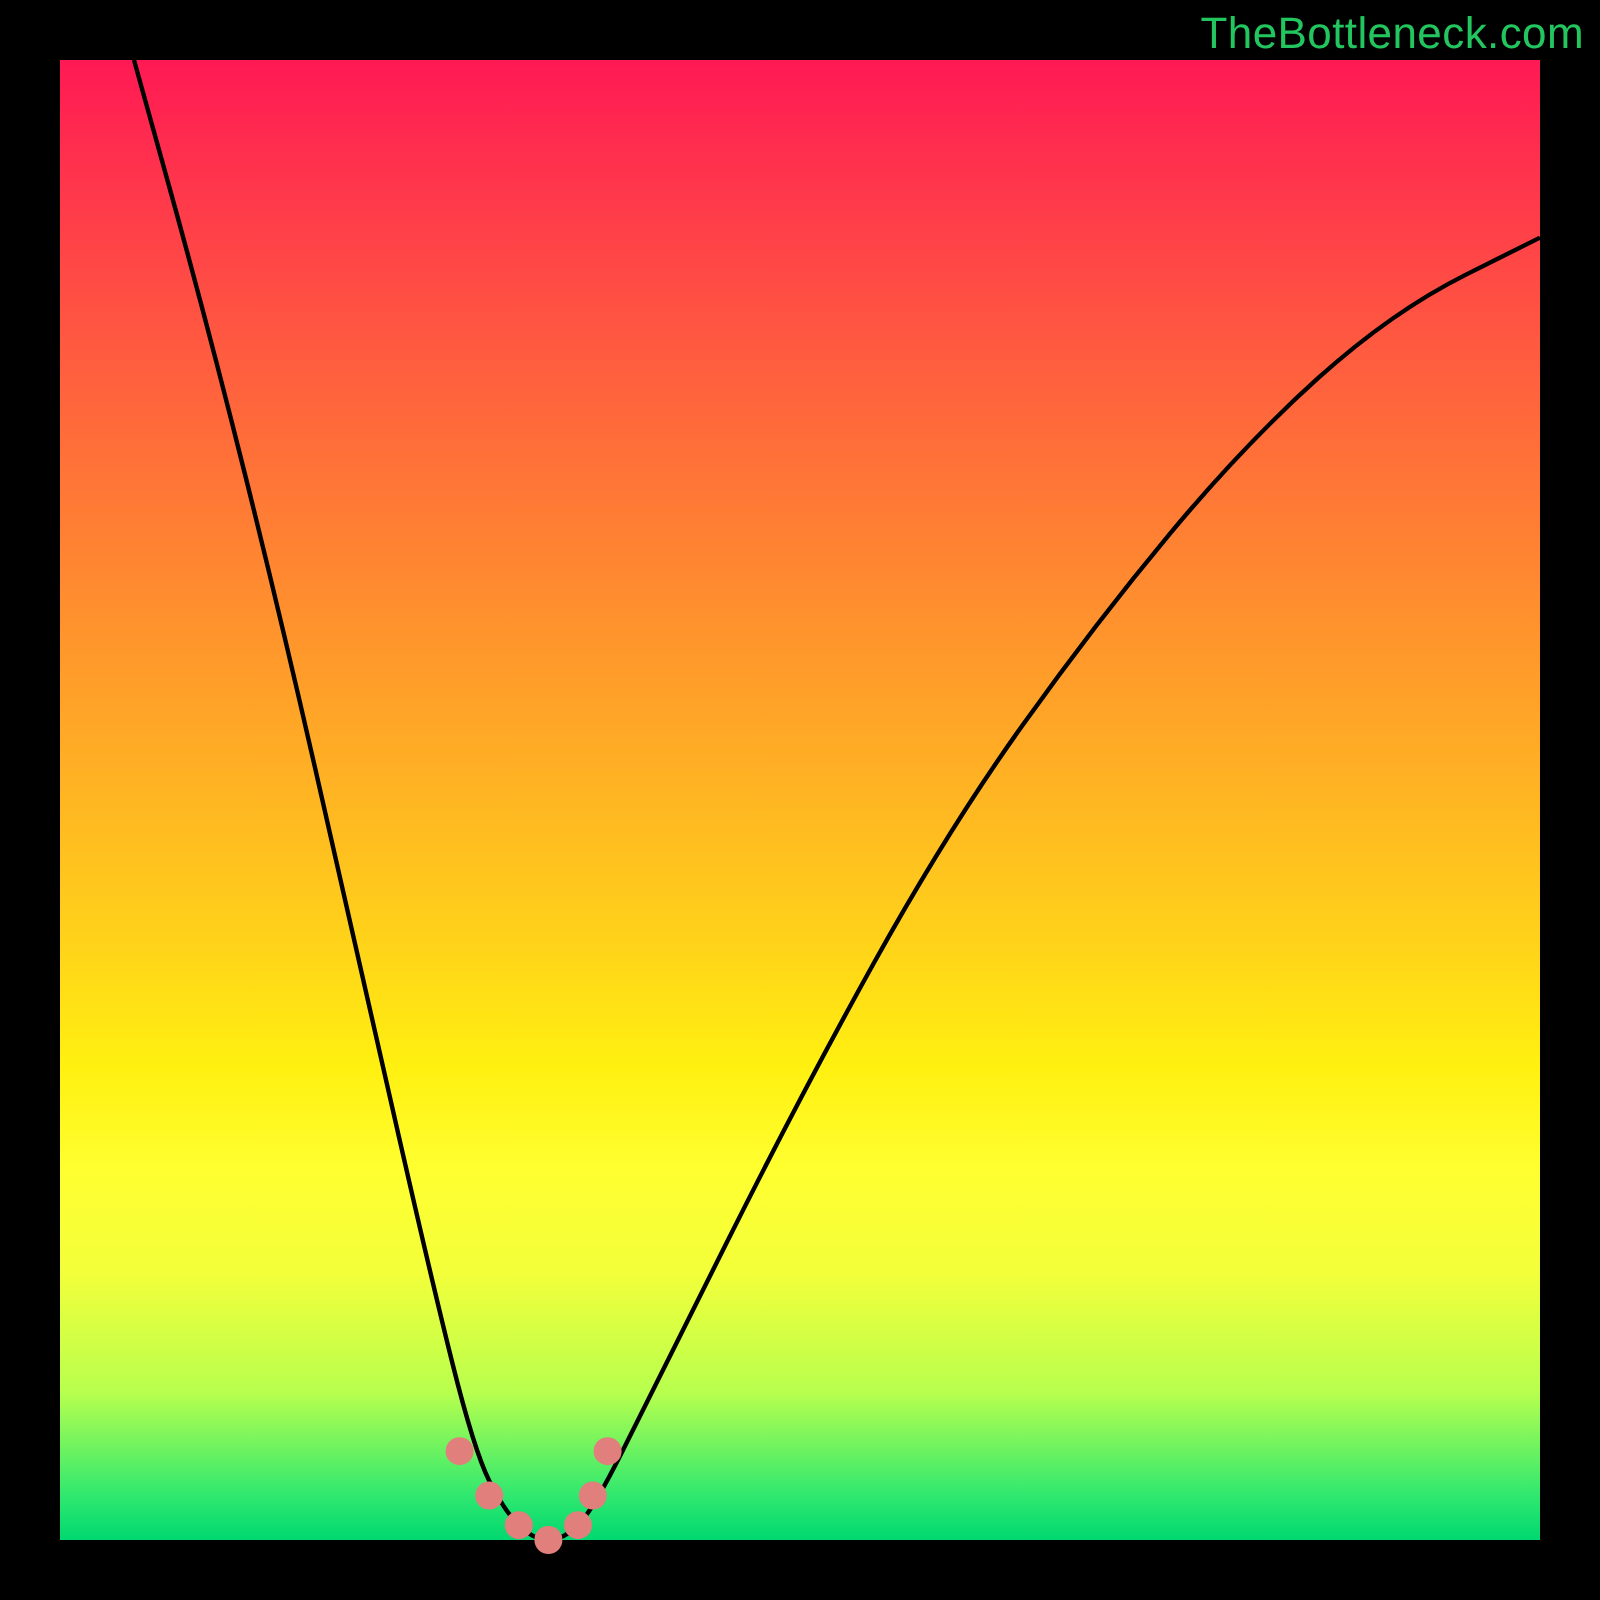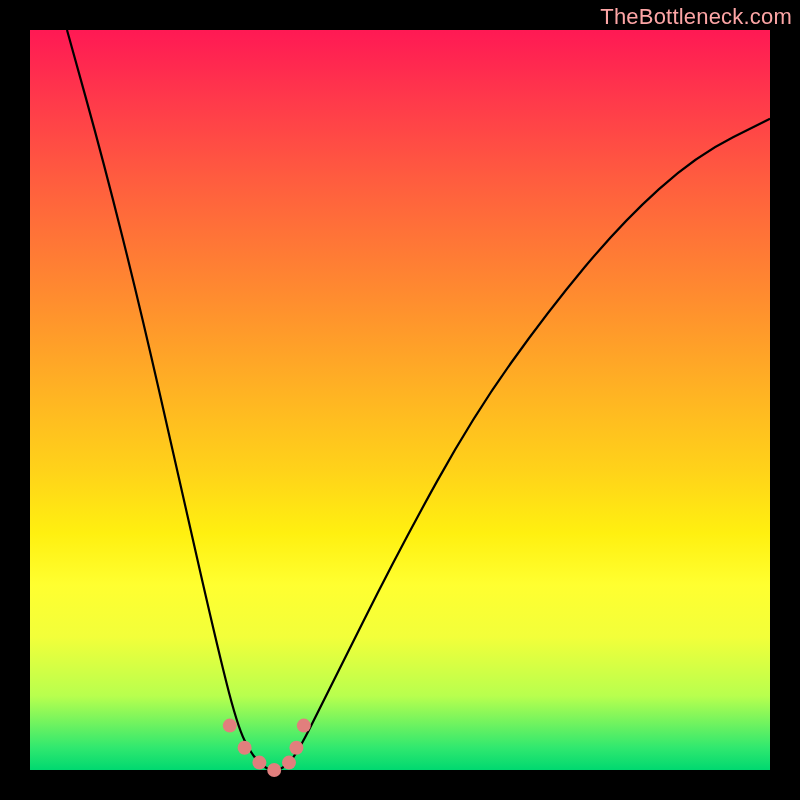--- a/index.html
+++ b/index.html
@@ -25,21 +25,21 @@
       #b8ff4e 90%,
       #30e86f 97%,
       #00d870 100%);
   }
   .watermark {
     position: absolute;
     top: 4px;
     right: 8px;
     font-family: Arial, Helvetica, sans-serif;
     font-size: 22px;
-    color: #fca5a5;
+    color: #22c55e;
     font-weight: 500;
     letter-spacing: 0.2px;
   }
   svg.curve {
     position: absolute;
     left: 0; top: 0;
     width: 740px; height: 740px;
     overflow: visible;
   }
 </style>

